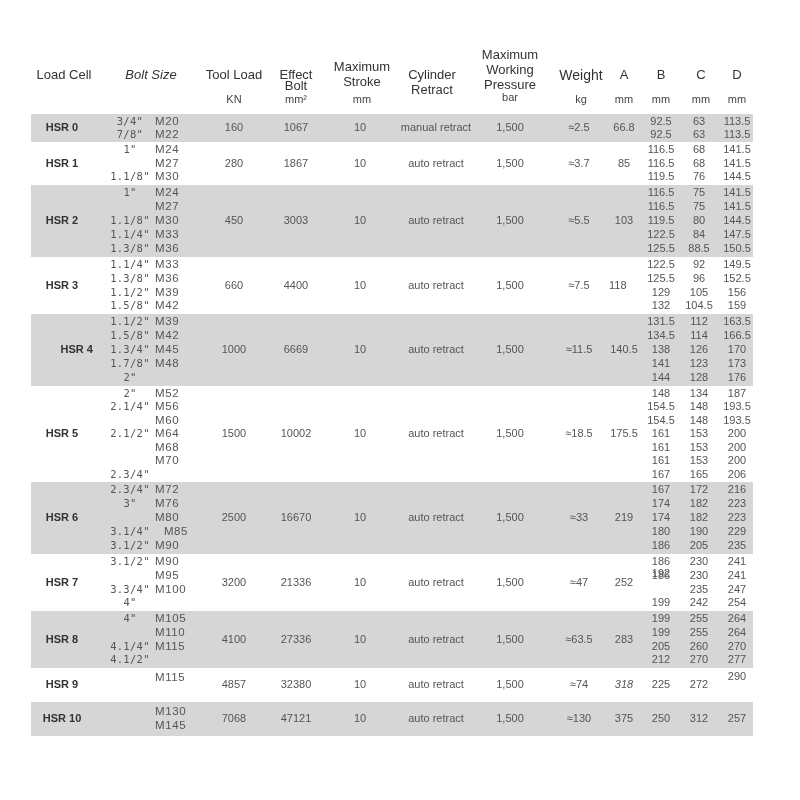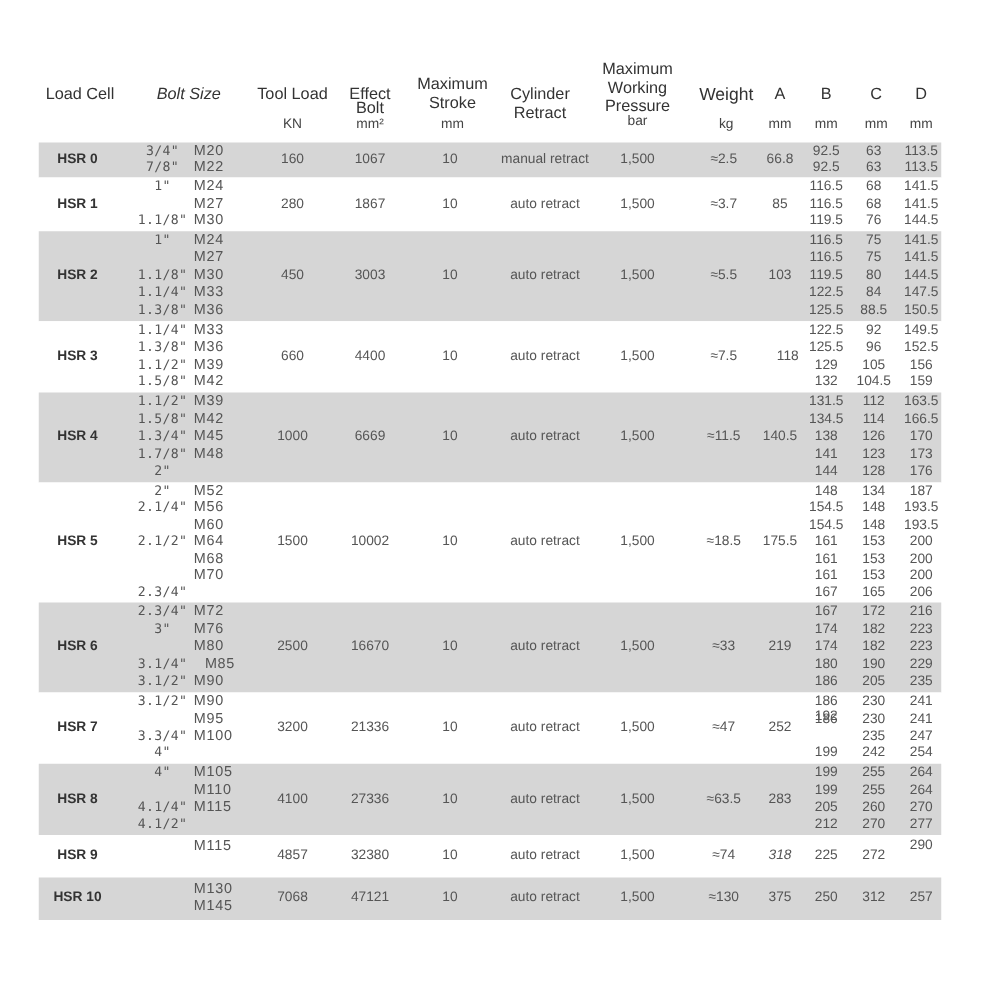--- a/index.html
+++ b/index.html
@@ -138,36 +138,36 @@
         <div class="sub metric" style="left: 124px; width: 42px; text-align: left; top: 1px;">M33</div>
         <div class="sub metric" style="left: 124px; width: 42px; text-align: left; top: 14.75px;">M36</div>
         <div class="sub metric" style="left: 124px; width: 42px; text-align: left; top: 28.5px;">M39</div>
         <div class="sub metric" style="left: 124px; width: 42px; text-align: left; top: 42.25px;">M42</div>
         <div class="cell" style="left: 168px; width: 70px; text-align: center; top: 21.5px;">660</div>
         <div class="cell" style="left: 240px; width: 50px; text-align: center; top: 21.5px;">4400</div>
         <div class="cell" style="left: 300px; width: 58px; text-align: center; top: 21.5px;">10</div>
         <div class="cell" style="left: 366px; width: 78px; text-align: center; top: 21.5px;">auto retract</div>
         <div class="cell" style="left: 448px; width: 62px; text-align: center; top: 21.5px;">1,500</div>
         <div class="cell" style="left: 522px; width: 52px; text-align: center; top: 21.5px;">≈7.5</div>
-        <div class="cell" style="left: 578px; width: 30px; text-align: right; top: 21.5px;">118</div>
+        <div class="cell" style="left: 578px; width: 30px; text-align: left; top: 21.5px;">118</div>
         <div class="sub" style="left: 614px; width: 32px; text-align: center; top: 1px;">122.5</div>
         <div class="sub" style="left: 614px; width: 32px; text-align: center; top: 14.75px;">125.5</div>
         <div class="sub" style="left: 614px; width: 32px; text-align: center; top: 28.5px;">129</div>
         <div class="sub" style="left: 614px; width: 32px; text-align: center; top: 42.25px;">132</div>
         <div class="sub" style="left: 652px; width: 32px; text-align: center; top: 1px;">92</div>
         <div class="sub" style="left: 652px; width: 32px; text-align: center; top: 14.75px;">96</div>
         <div class="sub" style="left: 652px; width: 32px; text-align: center; top: 28.5px;">105</div>
         <div class="sub" style="left: 652px; width: 32px; text-align: center; top: 42.25px;">104.5</div>
         <div class="sub" style="left: 690px; width: 32px; text-align: center; top: 1px;">149.5</div>
         <div class="sub" style="left: 690px; width: 32px; text-align: center; top: 14.75px;">152.5</div>
         <div class="sub" style="left: 690px; width: 32px; text-align: center; top: 28.5px;">156</div>
         <div class="sub" style="left: 690px; width: 32px; text-align: center; top: 42.25px;">159</div>
       </div>
       <div class="grp gray" style="height: 72px; margin-top: 0px;">
-        <div class="cell name" style="left: 0px; width: 62px; text-align: center; top: 29px;">HSR 4</div>
+        <div class="cell name" style="left: 0px; width: 62px; text-align: right; top: 29px;">HSR 4</div>
         <div class="sub inch" style="left: 76px; width: 46px; text-align: center; top: 1px;">1.1/2"</div>
         <div class="sub inch" style="left: 76px; width: 46px; text-align: center; top: 15px;">1.5/8"</div>
         <div class="sub inch" style="left: 76px; width: 46px; text-align: center; top: 29px;">1.3/4"</div>
         <div class="sub inch" style="left: 76px; width: 46px; text-align: center; top: 43px;">1.7/8"</div>
         <div class="sub inch" style="left: 76px; width: 46px; text-align: center; top: 57px;">2"</div>
         <div class="sub metric" style="left: 124px; width: 42px; text-align: left; top: 1px;">M39</div>
         <div class="sub metric" style="left: 124px; width: 42px; text-align: left; top: 15px;">M42</div>
         <div class="sub metric" style="left: 124px; width: 42px; text-align: left; top: 29px;">M45</div>
         <div class="sub metric" style="left: 124px; width: 42px; text-align: left; top: 43px;">M48</div>
         <div class="cell" style="left: 168px; width: 70px; text-align: center; top: 29px;">1000</div>

